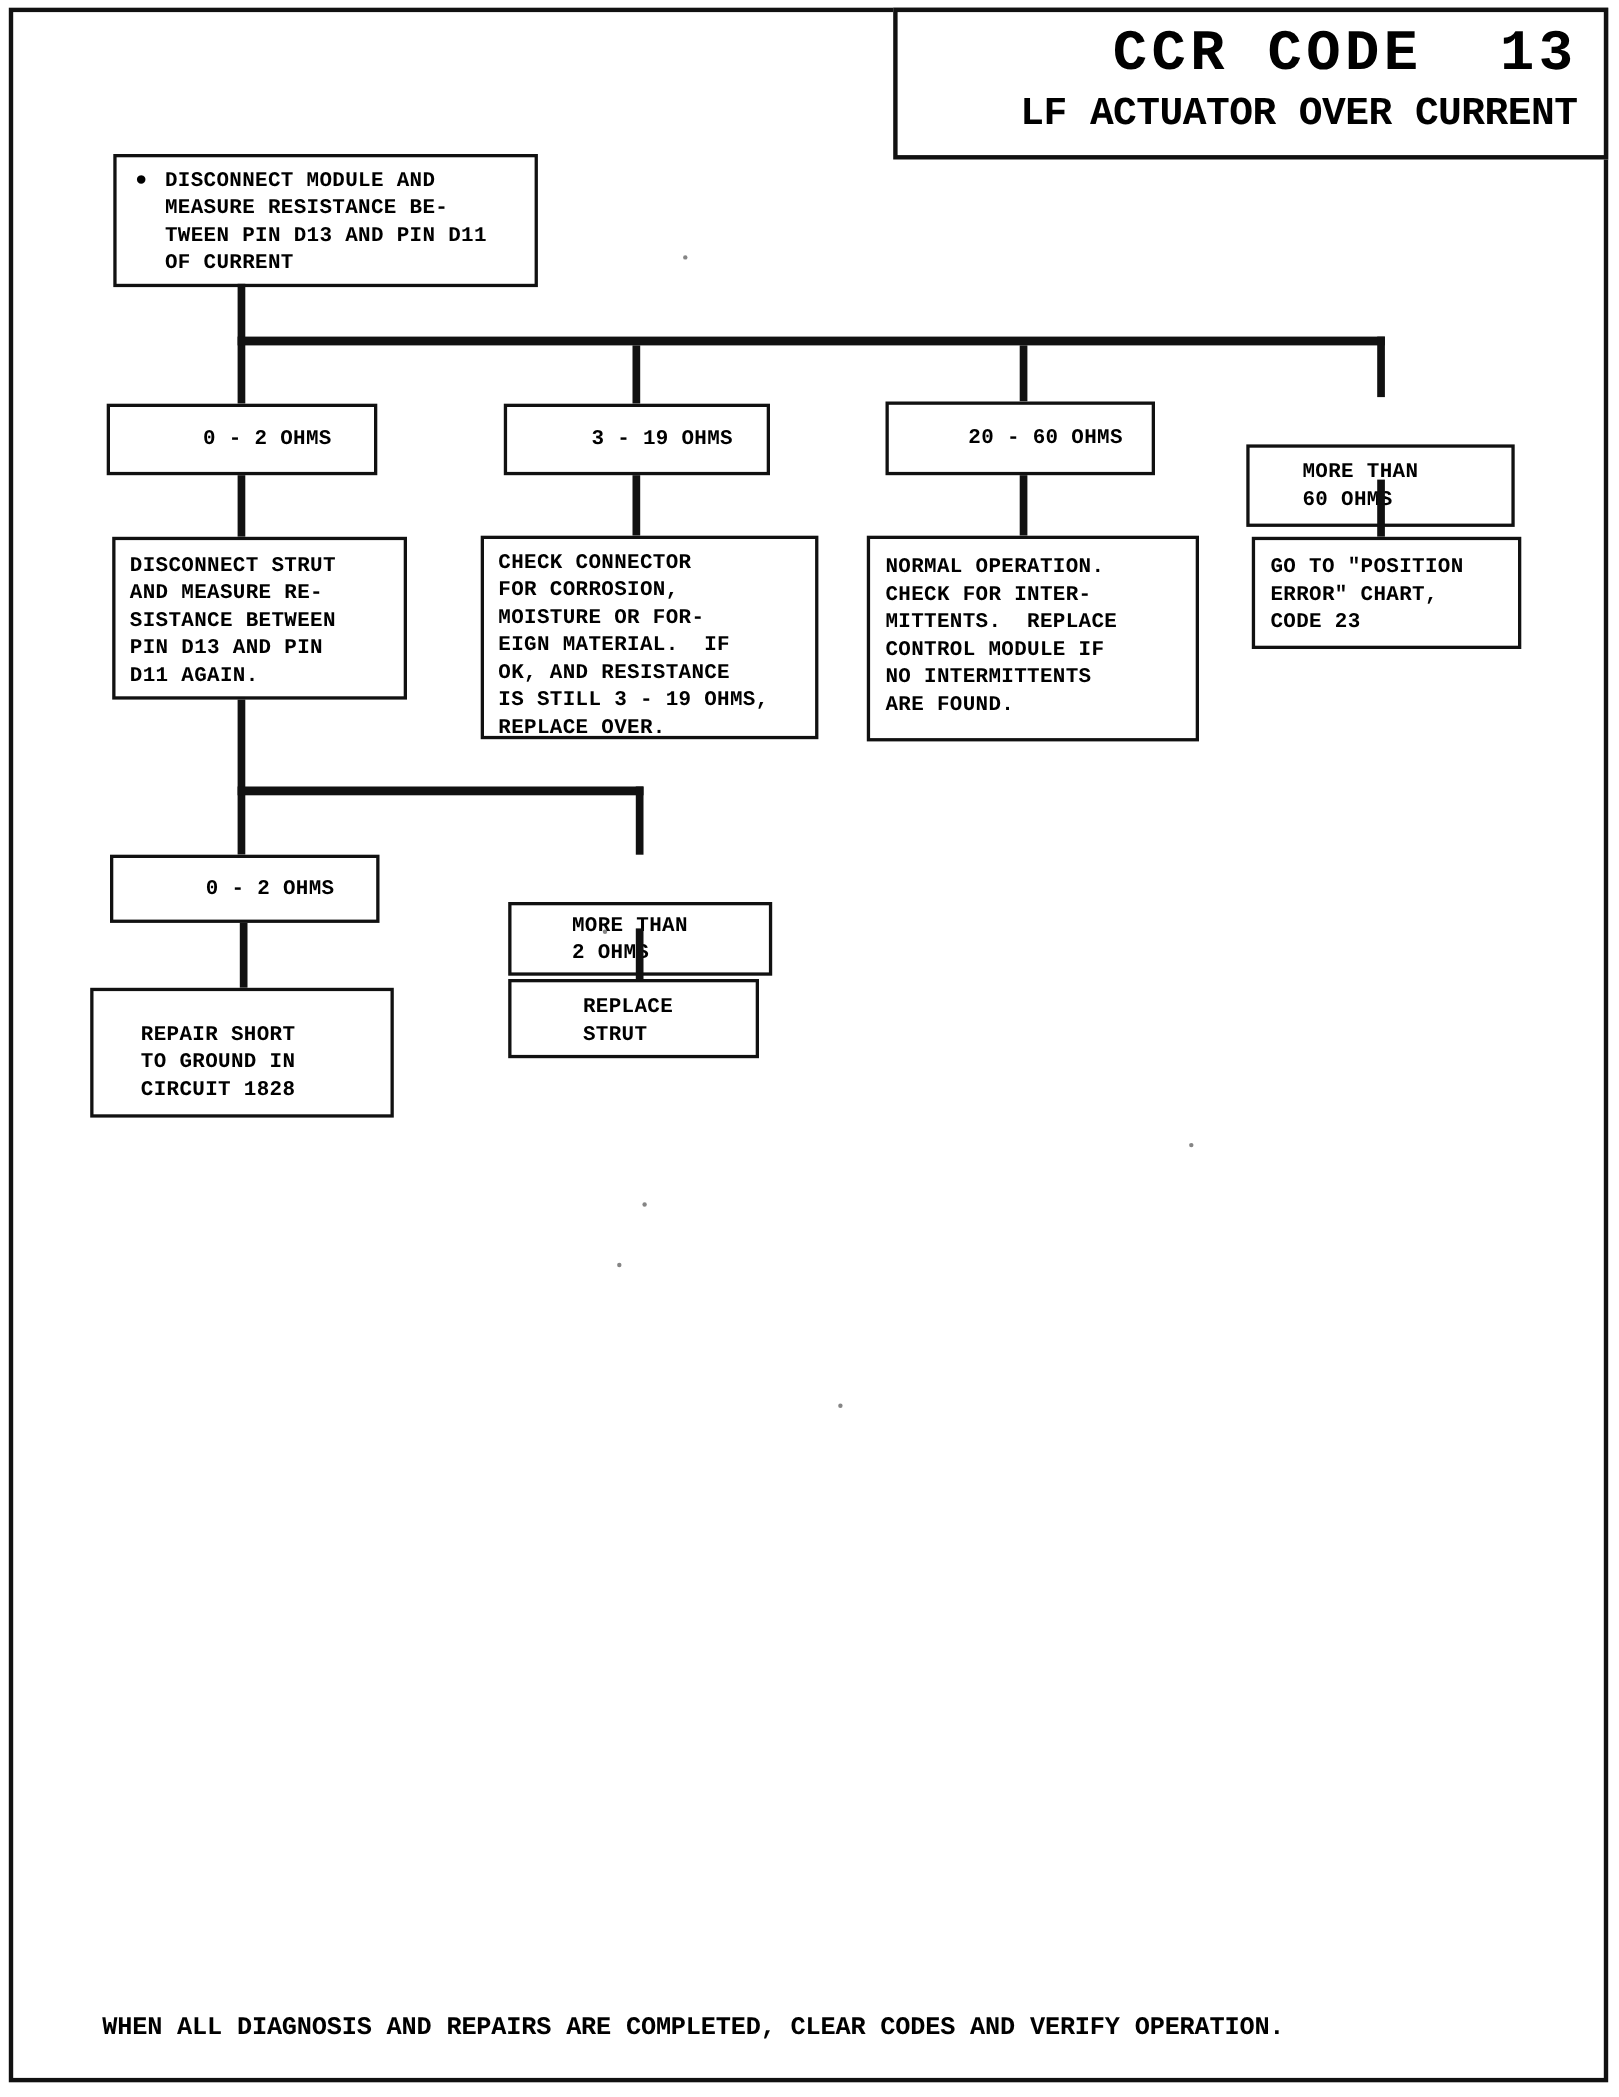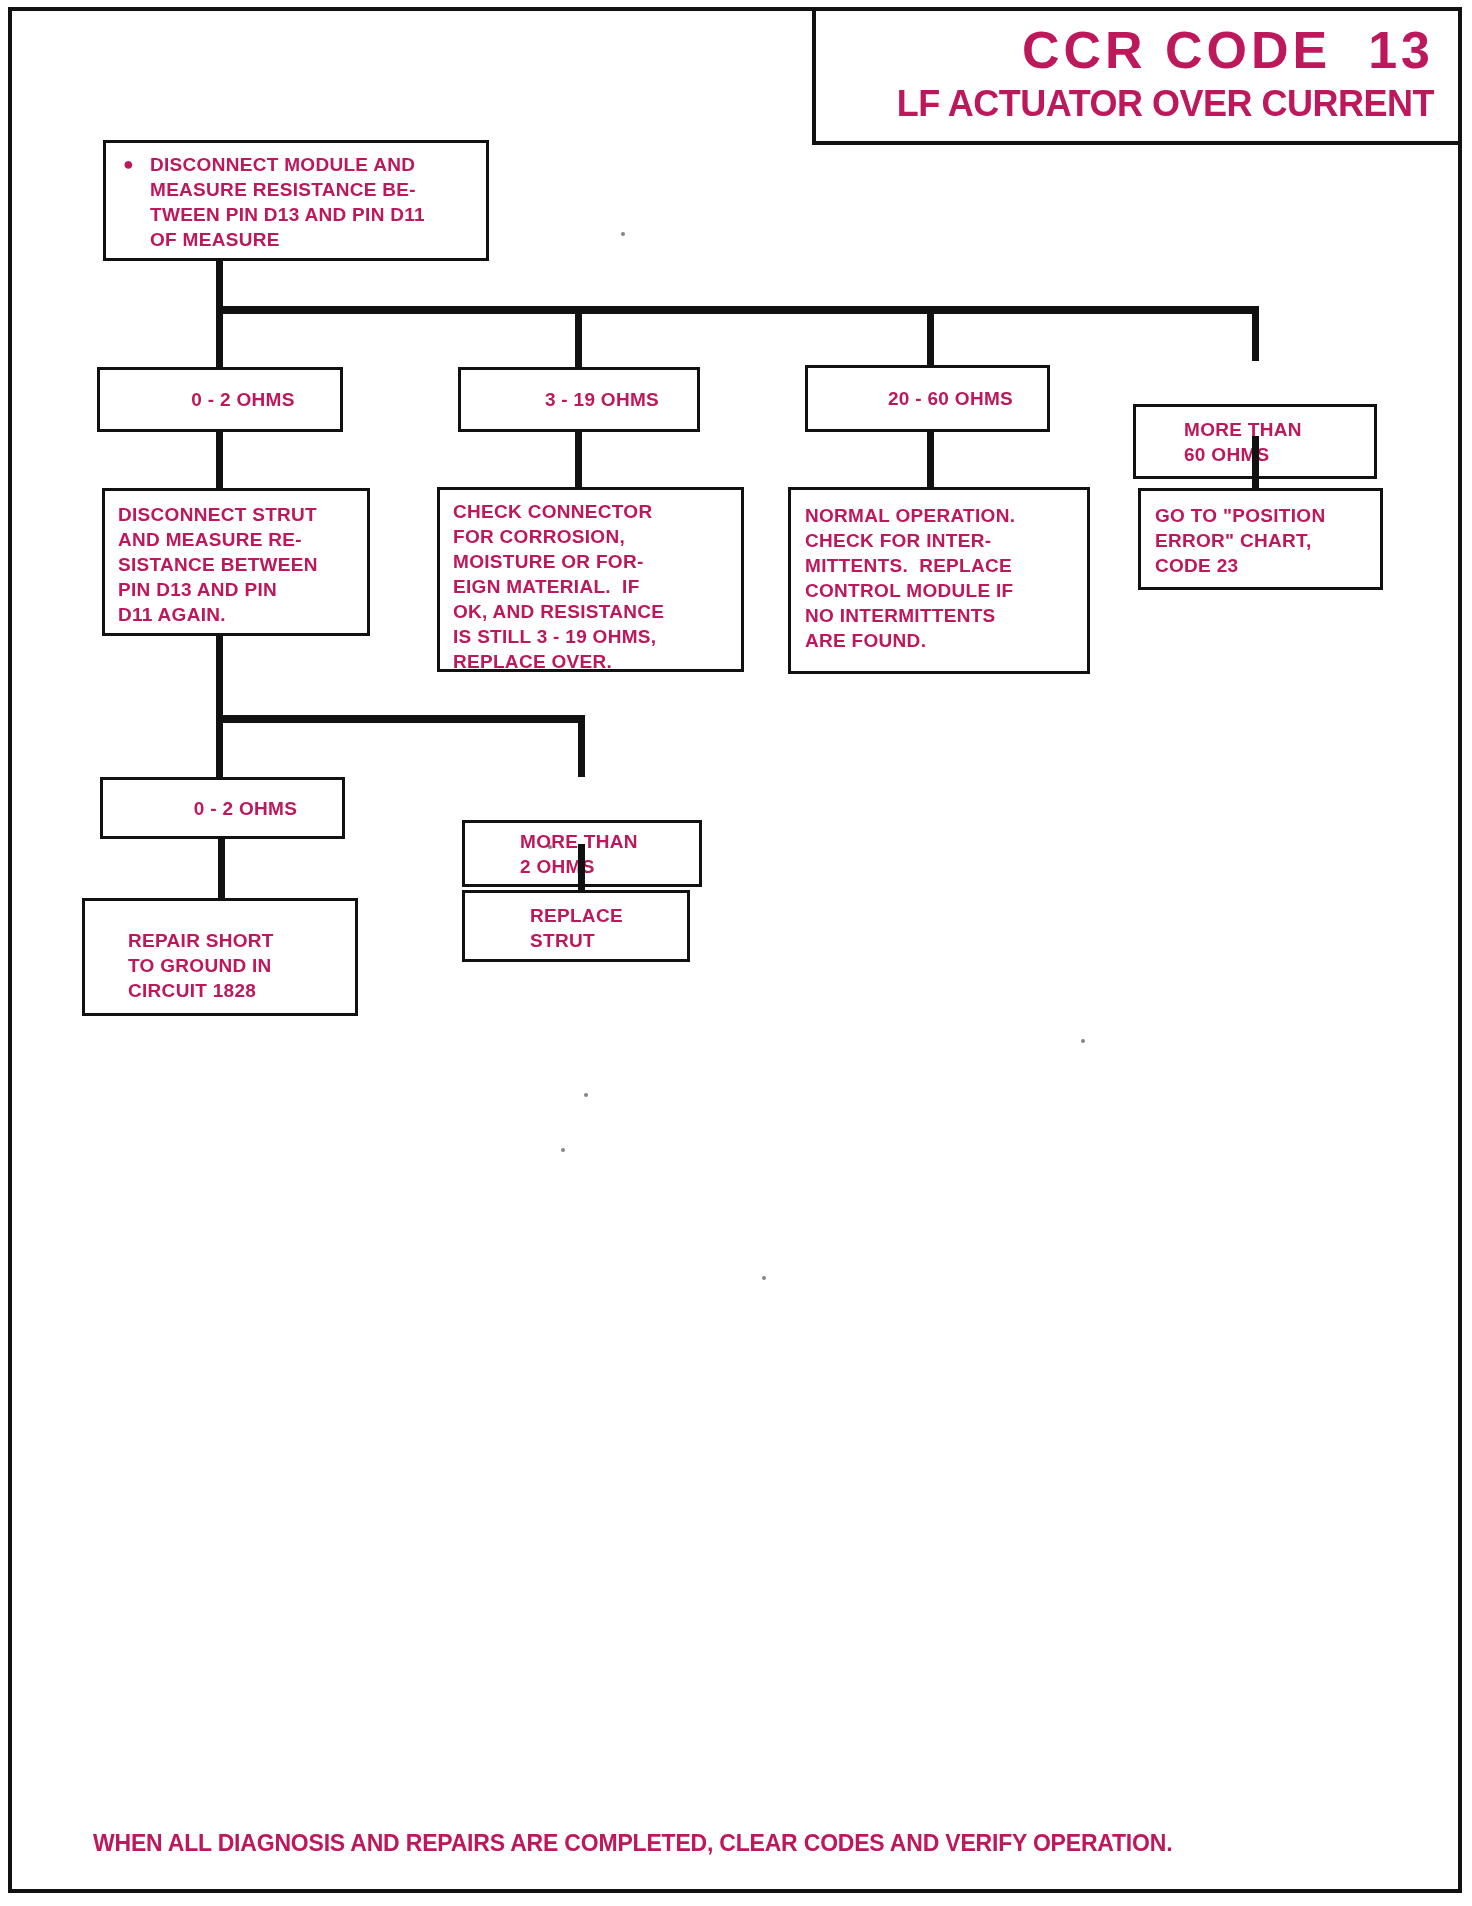--- a/index.html
+++ b/index.html
@@ -1,18 +1,18 @@
 <!DOCTYPE html>
 <html><head>
 <meta charset="utf-8">
 <style>
   html,body{margin:0;padding:0;background:#ffffff;}
   .page{
     position:relative;width:1472px;height:1906px;background:#ffffff;
-    font-family:Liberation Sans, sans-serif;color:#be185d;overflow:hidden;
+    font-family:Liberation Mono, monospace;color:#000000;overflow:hidden;
   }
   .frame{position:absolute;left:8px;top:7px;width:1446px;height:1878px;border:4px solid #111111;}
   .box{position:absolute;border:3px solid #111111;background:#ffffff;box-sizing:border-box;}
   .cn{position:absolute;background:#111111;}
   .bt{font-size:19px;font-weight:bold;letter-spacing:.3px;line-height:25px;}
   .ln{white-space:pre;}
   .center-one{display:flex;align-items:center;justify-content:center;padding-left:46px;}
   .center-two{display:flex;flex-direction:column;justify-content:center;margin-top:43px;}
   
   .title-box{position:absolute;left:812px;top:7px;width:650px;height:138px;border:4px solid #111111;box-sizing:border-box;background:#fff;}
@@ -53,21 +53,21 @@
     <div class="title-line1">CCR CODE  13</div>
     <div class="title-line2">LF ACTUATOR OVER CURRENT</div>
   </div>
 
   <div class="box start-box">
     <span class="bullet">●</span>
     <div class="bt start-text">
       <div class="ln">DISCONNECT MODULE AND</div>
       <div class="ln">MEASURE RESISTANCE BE-</div>
       <div class="ln">TWEEN PIN D13 AND PIN D11</div>
-      <div class="ln">OF MEASURE</div>
+      <div class="ln">OF CURRENT</div>
     </div>
   </div>
 
   <div class="cn" style="left:216px;top:258px;width:7px;height:109px;"></div>
   <div class="cn" style="left:216px;top:306px;width:1043px;height:8px;"></div>
   <div class="cn" style="left:575px;top:314px;width:7px;height:53px;"></div>
   <div class="cn" style="left:927px;top:314px;width:7px;height:51px;"></div>
   <div class="cn" style="left:1252px;top:306px;width:7px;height:55px;"></div>
 
   <div class="box b1c bt center-one">

